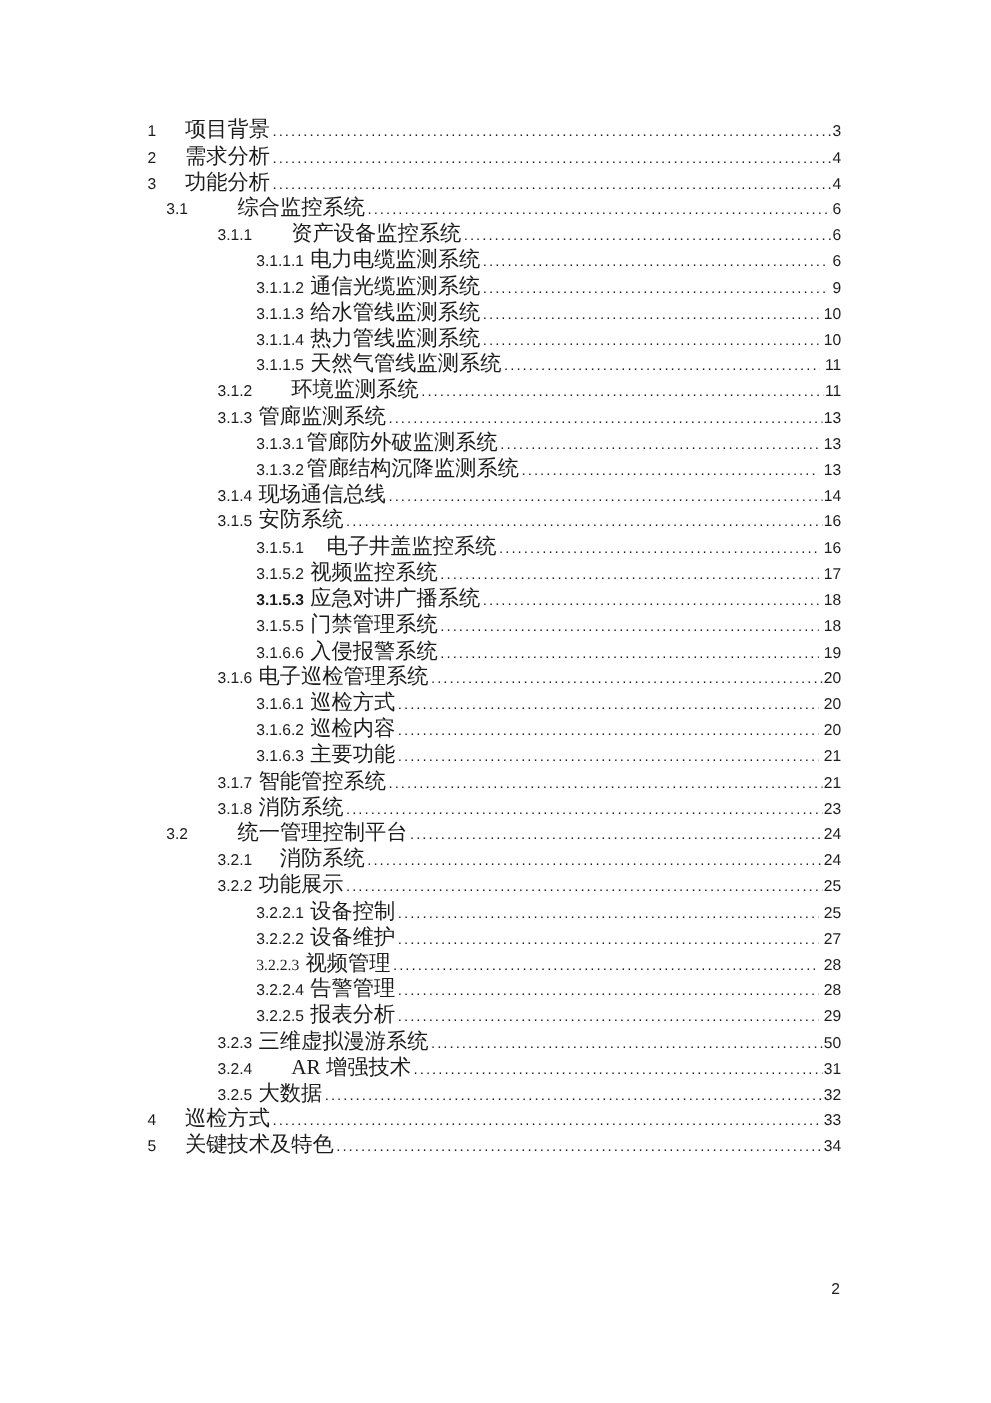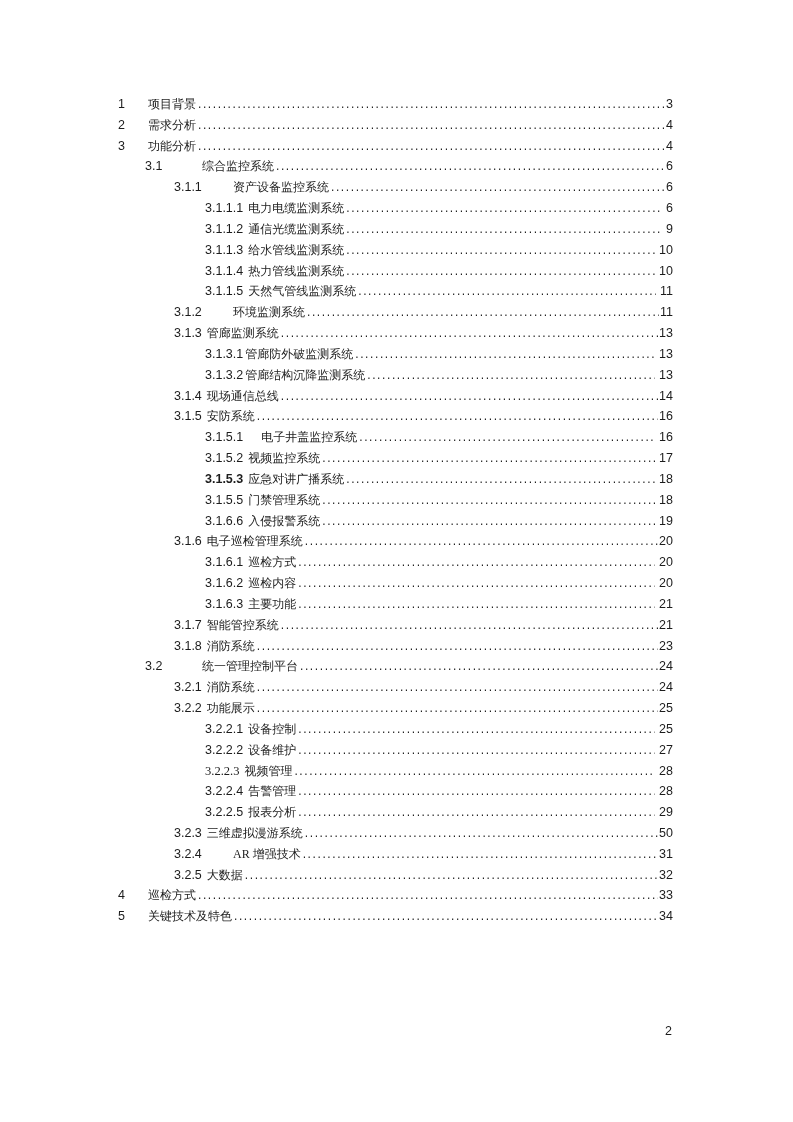--- a/index.html
+++ b/index.html
@@ -29,42 +29,42 @@
     white-space: nowrap;
     cursor: default;
   }
   .toc-row .num {
     font-family: "Liberation Sans", sans-serif;
     font-size: 12.5px;
     flex: 0 0 auto;
   }
   .toc-row .title {
     font-family: "Liberation Serif", "DejaVu Serif", serif;
-    font-size: 12px;
+    font-size: 17px;
     flex: 0 0 auto;
   }
   .toc-row .leader {
     flex: 1 1 auto;
     overflow: hidden;
     white-space: nowrap;
     font-family: "Liberation Sans", sans-serif;
     font-size: 12px;
     letter-spacing: 1.6px;
     margin: 0 1px 0 2px;
     color: #1c1c1c;
   }
   .toc-row .pageno {
     flex: 0 0 auto;
     font-family: "Liberation Sans", sans-serif;
     font-size: 12.5px;
     text-align: right;
   }
   
   .lvl1 { margin-left: 0; }
-  .lvl2 { margin-left: 27px; }
+  .lvl2 { margin-left: 15px; }
   .lvl3 { margin-left: 56px; }
   .lvl4 { margin-left: 87px; }
   
   .lvl4 .pageno { margin-left: 3px; }
   .footer-pageno {
     position: absolute;
     top: 1024px;
     left: 0;
     right: 121px;
     text-align: right;
@@ -240,21 +240,21 @@
         <span class="leader">....................................................................................................................................................................................................................................................................</span>
         <span class="pageno">23</span>
       </div>
       <div class="toc-row lvl2">
         <span class="num" style="width: 57px;">3.2</span>
         <span class="title">统一管理控制平台</span>
         <span class="leader">....................................................................................................................................................................................................................................................................</span>
         <span class="pageno">24</span>
       </div>
       <div class="toc-row lvl3">
-        <span class="num" style="margin-right: 5px;">3.2.1</span>
+        <span class="num" style="margin-right: 22px;">3.2.1</span>
         <span class="title">消防系统</span>
         <span class="leader">....................................................................................................................................................................................................................................................................</span>
         <span class="pageno">24</span>
       </div>
       <div class="toc-row lvl3">
         <span class="num" style="margin-right: 5px;">3.2.2</span>
         <span class="title">功能展示</span>
         <span class="leader">....................................................................................................................................................................................................................................................................</span>
         <span class="pageno">25</span>
       </div>

